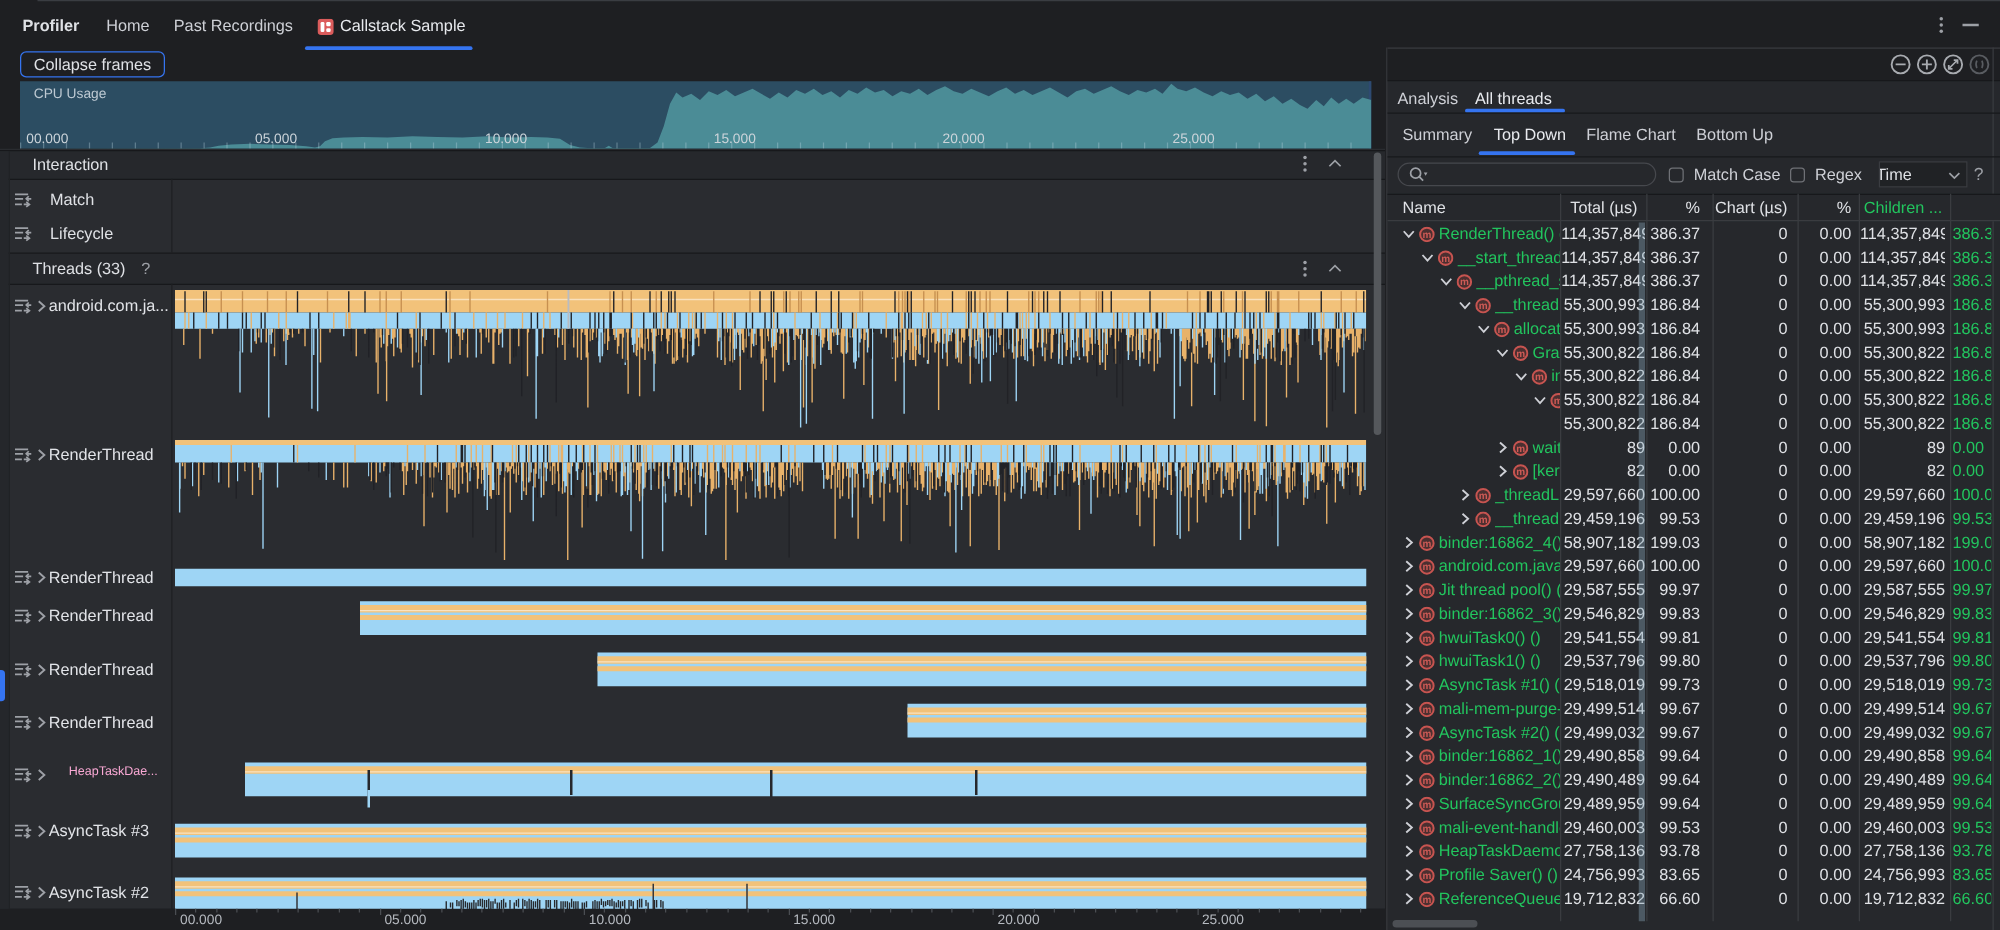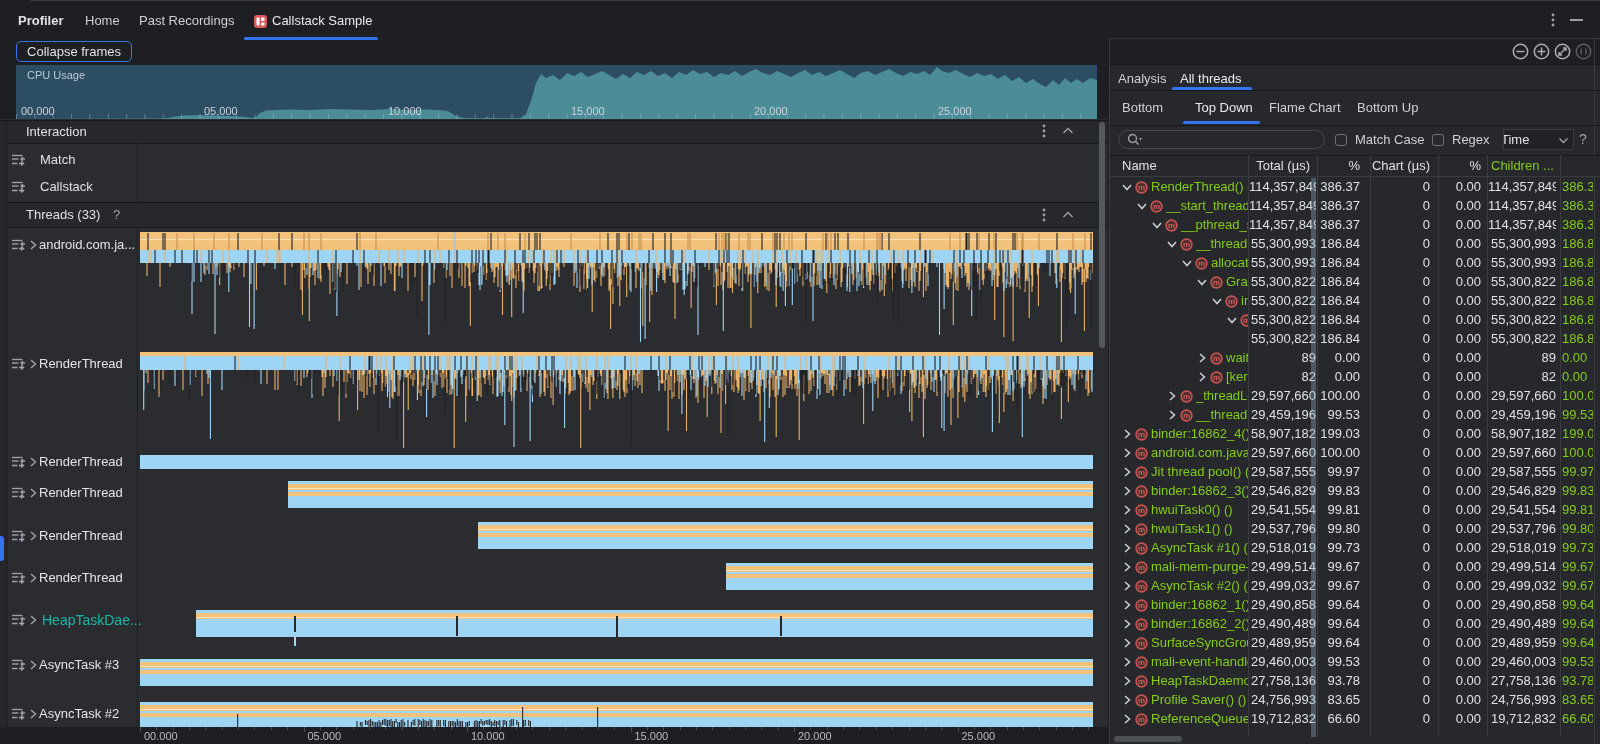--- a/index.html
+++ b/index.html
@@ -1,18 +1,18 @@
 <!DOCTYPE html>
 <html><head><meta charset="utf-8">
 <style>
 * {margin:0;padding:0;box-sizing:border-box}
 body {font-family:"Liberation Sans",sans-serif;background:#1e1f22}
 #root {position:relative;width:1600px;height:744px;background:#1e1f22;overflow:hidden}
 .abs {position:absolute}
-.clip {position:absolute;overflow:hidden;white-space:nowrap;font-size:13px;color:#84cc16;height:16px}
+.clip {position:absolute;overflow:hidden;white-space:nowrap;font-size:13px;color:#22c55e;height:16px}
 .num {position:absolute;overflow:hidden;white-space:nowrap;font-size:13px;color:#dfe1e5;height:16px;text-align:right}
 .hl {position:absolute;height:1px;background:#17181b}
 .tab {position:absolute;font-size:13px;color:#ced0d6;white-space:nowrap}
 </style></head>
 <body>
 <div id="root">
 
 
 <div class="abs" style="left:30px;top:0;width:1570px;height:1px;background:#3a3d42"></div>
 <div class="tab" style="left:18px;top:13px;color:#dfe1e5;font-weight:bold">Profiler</div>
@@ -154,21 +154,21 @@
 <path d="M1,9.5 H6.5 M8,9.5 H12 M10,7.5 L12.5,9.5 L10,11.5"></path>
 </g>
     </svg><div class="tab" style="left:40px;top:152px;color:#dfe1e5">Match</div>
 <svg style="position:absolute;left:11px;top:181px" width="15" height="13" viewBox="0 0 15 13">
 <g stroke="#9da0a6" stroke-width="1.4" fill="none">
 <path d="M1,1.5 H11.5"></path>
         <path d="M1,5 H7.5"></path>
         <path d="M14,5 H10.5 M12,3 L10,5 L12,7"></path>
 <path d="M1,9.5 H6.5 M8,9.5 H12 M10,7.5 L12.5,9.5 L10,11.5"></path>
 </g>
-    </svg><div class="tab" style="left:40px;top:179px;color:#dfe1e5">Callstack</div>
+    </svg><div class="tab" style="left:40px;top:179px;color:#dfe1e5">Lifecycle</div>
 <div class="abs" style="left:137px;top:143px;width:1px;height:59px;background:#1e1f22"></div>
 
 
 <div class="tab" style="left:26px;top:207px;color:#dfe1e5">Threads (33)</div>
 <div class="tab" style="left:113px;top:207px;color:#9da0a6">?</div>
 <svg style="position:absolute;left:1042px;top:208px" width="4" height="14" viewBox="0 0 4 14">
       <g fill="#9da0a6">
         <circle cx="2" cy="2" r="1.4"></circle>
         <circle cx="2" cy="7" r="1.4"></circle>
         <circle cx="2" cy="12" r="1.4"></circle>
@@ -234,21 +234,21 @@
       <path d="M2,1 L6.5,5 L2,9" stroke="#9da0a6" stroke-width="1.5" fill="none"></path>
     </svg><div style="position:absolute;left:39px;top:570px;font-size:13px;color:#e2e4e8;white-space:nowrap">RenderThread</div><svg style="position:absolute;left:11px;top:614px" width="15" height="13" viewBox="0 0 15 13">
 <g stroke="#9da0a6" stroke-width="1.4" fill="none">
 <path d="M1,1.5 H11.5"></path>
         <path d="M1,5 H7.5"></path>
         <path d="M14,5 H10.5 M12,3 L10,5 L12,7"></path>
 <path d="M1,9.5 H6.5 M8,9.5 H12 M10,7.5 L12.5,9.5 L10,11.5"></path>
 </g>
     </svg><svg style="position:absolute;left:29px;top:615px" width="8" height="10" viewBox="0 0 8 10">
       <path d="M2,1 L6.5,5 L2,9" stroke="#9da0a6" stroke-width="1.5" fill="none"></path>
-    </svg><div style="position:absolute;left:42px;top:612px;font-size:14px;color:#14b8a6;white-space:nowrap">HeapTaskDae...</div><svg style="position:absolute;left:11px;top:659px" width="15" height="13" viewBox="0 0 15 13">
+    </svg><div style="position:absolute;left:55px;top:612px;font-size:10px;color:#f9a8d4;white-space:nowrap">HeapTaskDae...</div><svg style="position:absolute;left:11px;top:659px" width="15" height="13" viewBox="0 0 15 13">
 <g stroke="#9da0a6" stroke-width="1.4" fill="none">
 <path d="M1,1.5 H11.5"></path>
         <path d="M1,5 H7.5"></path>
         <path d="M14,5 H10.5 M12,3 L10,5 L12,7"></path>
 <path d="M1,9.5 H6.5 M8,9.5 H12 M10,7.5 L12.5,9.5 L10,11.5"></path>
 </g>
     </svg><svg style="position:absolute;left:29px;top:660px" width="8" height="10" viewBox="0 0 8 10">
       <path d="M2,1 L6.5,5 L2,9" stroke="#9da0a6" stroke-width="1.5" fill="none"></path>
     </svg><div style="position:absolute;left:39px;top:657px;font-size:13px;color:#e2e4e8;white-space:nowrap">AsyncTask #3</div><svg style="position:absolute;left:11px;top:708px" width="15" height="13" viewBox="0 0 15 13">
 <g stroke="#9da0a6" stroke-width="1.4" fill="none">
@@ -352,21 +352,21 @@
 <div class="hl" style="left:1110px;top:38px;width:490px;background:#393b3f"></div>
 <div class="hl" style="left:1110px;top:64px;width:490px"></div>
 <div class="abs" style="left:1594px;top:38px;width:1px;height:706px;background:#393b3f"></div>
 
 
 <div class="tab" style="left:1118px;top:71px">Analysis</div>
 <div class="tab" style="left:1180px;top:71px;color:#e8eaee">All threads</div>
 <div class="abs" style="left:1172px;top:87px;width:80px;height:3px;background:#3574f0;border-radius:2px"></div>
 <div class="hl" style="left:1110px;top:90px;width:490px"></div>
 
-<div class="tab" style="left:1122px;top:100px">Bottom</div>
+<div class="tab" style="left:1122px;top:100px">Summary</div>
 <div class="tab" style="left:1195px;top:100px;color:#e8eaee">Top Down</div>
 <div class="abs" style="left:1183px;top:121px;width:77px;height:3px;background:#3574f0;border-radius:2px"></div>
 <div class="tab" style="left:1269px;top:100px">Flame Chart</div>
 <div class="tab" style="left:1357px;top:100px">Bottom Up</div>
 <div class="hl" style="left:1110px;top:125px;width:490px"></div>
 
 
 <div class="abs" style="left:1118px;top:130px;width:207px;height:19px;border:1px solid #46484d;border-radius:10px"></div>
 <svg class="abs" style="left:1127px;top:133px" width="16" height="13" viewBox="0 0 16 13">
       <circle cx="5.5" cy="5.5" r="4" stroke="#9da0a6" stroke-width="1.4" fill="none"></circle>

